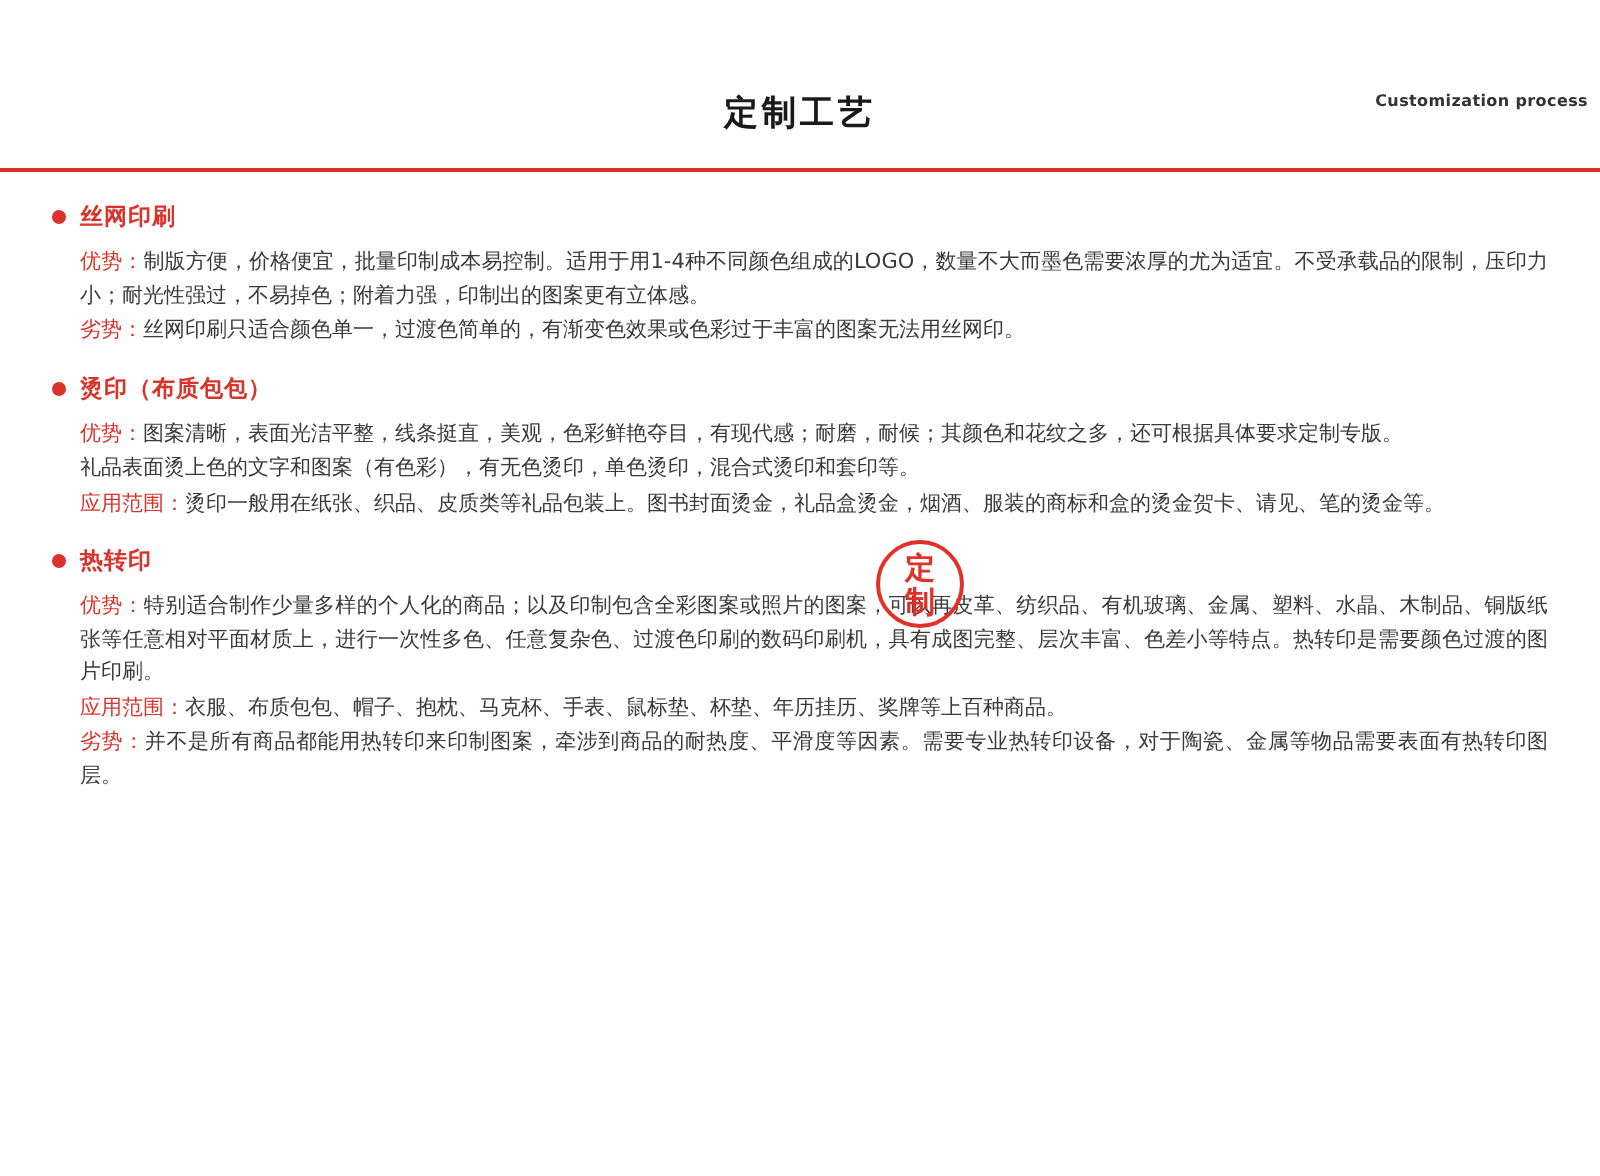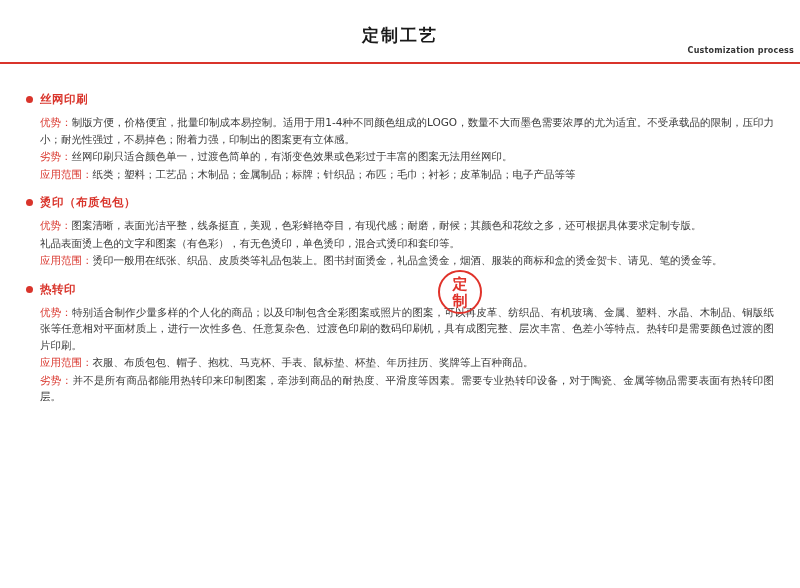--- a/index.html
+++ b/index.html
@@ -18,21 +18,21 @@
   .page {
     position: relative;
     width: 800px;
     height: 588px;
     box-sizing: border-box;
   }
 
   
   .header {
     position: relative;
-    padding-top: 24px;
+    padding-top: 46px;
     text-align: center;
   }
   .header-title {
     font-size: 17px;
     font-weight: bold;
     color: #1a1a1a;
     letter-spacing: 2px;
     line-height: 22px;
   }
   .header-sub {
@@ -46,21 +46,21 @@
   }
   .header-rule {
     margin: 16px 0 0 0;
     height: 2px;
     background: #d9342b;
     width: 100%;
   }
 
   
   .content {
-    padding: 28px 26px 0 26px;
+    padding: 15px 26px 0 26px;
   }
   .section {
     margin-bottom: 13px;
   }
   .section-head {
     display: flex;
     align-items: center;
     gap: 7px;
     margin-bottom: 7px;
   }
@@ -139,21 +139,20 @@
 
   <div class="content">
 
     <div class="section">
       <div class="section-head">
         <span class="bullet"></span>
         <span class="section-title">丝网印刷</span>
       </div>
       <p class="para"><span class="lbl">优势：</span><span>制版方便，价格便宜，批量印制成本易控制。适用于用1-4种不同颜色组成的LOGO，数量不大而墨色需要浓厚的尤为适宜。不受承载品的限制，压印力小；耐光性强过，不易掉色；附着力强，印制出的图案更有立体感。</span></p>
       <p class="para"><span class="lbl">劣势：</span><span>丝网印刷只适合颜色单一，过渡色简单的，有渐变色效果或色彩过于丰富的图案无法用丝网印。</span></p>
-      <p class="para"><span class="lbl">应用范围：</span><span>纸类；塑料；工艺品；木制品；金属制品；标牌；针织品；布匹；毛巾；衬衫；皮革制品；电子产品等等</span></p>
     </div>
 
     <div class="section">
       <div class="section-head">
         <span class="bullet"></span>
         <span class="section-title">烫印（布质包包）</span>
       </div>
       <p class="para"><span class="lbl">优势：</span><span>图案清晰，表面光洁平整，线条挺直，美观，色彩鲜艳夺目，有现代感；耐磨，耐候；其颜色和花纹之多，还可根据具体要求定制专版。</span></p>
       <p class="para"><span>礼品表面烫上色的文字和图案（有色彩），有无色烫印，单色烫印，混合式烫印和套印等。</span></p>
       <p class="para"><span class="lbl">应用范围：</span><span>烫印一般用在纸张、织品、皮质类等礼品包装上。图书封面烫金，礼品盒烫金，烟酒、服装的商标和盒的烫金贺卡、请见、笔的烫金等。</span></p>

